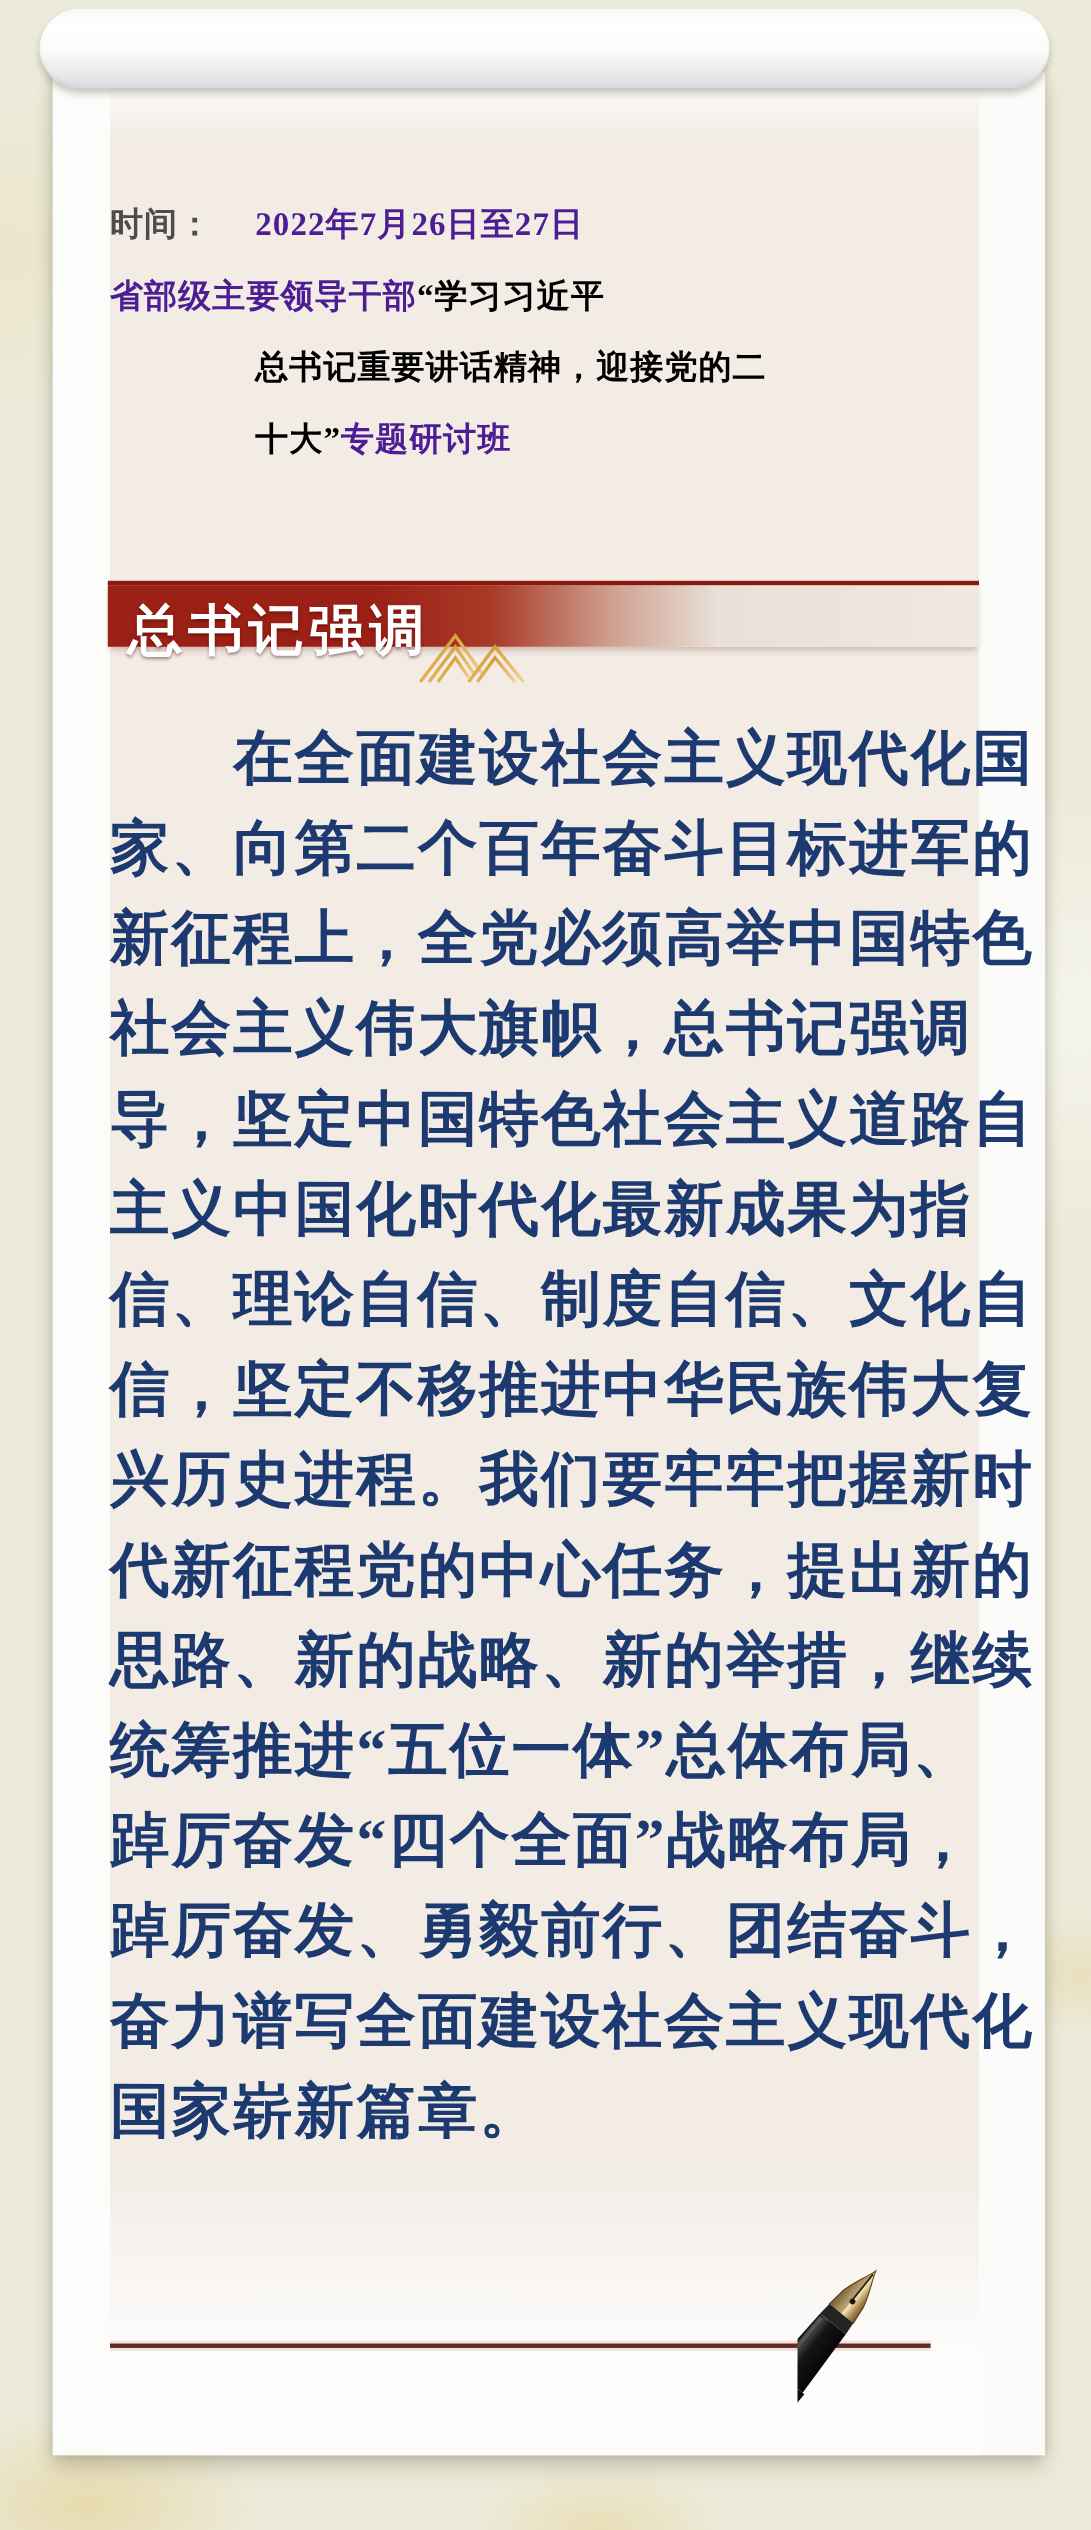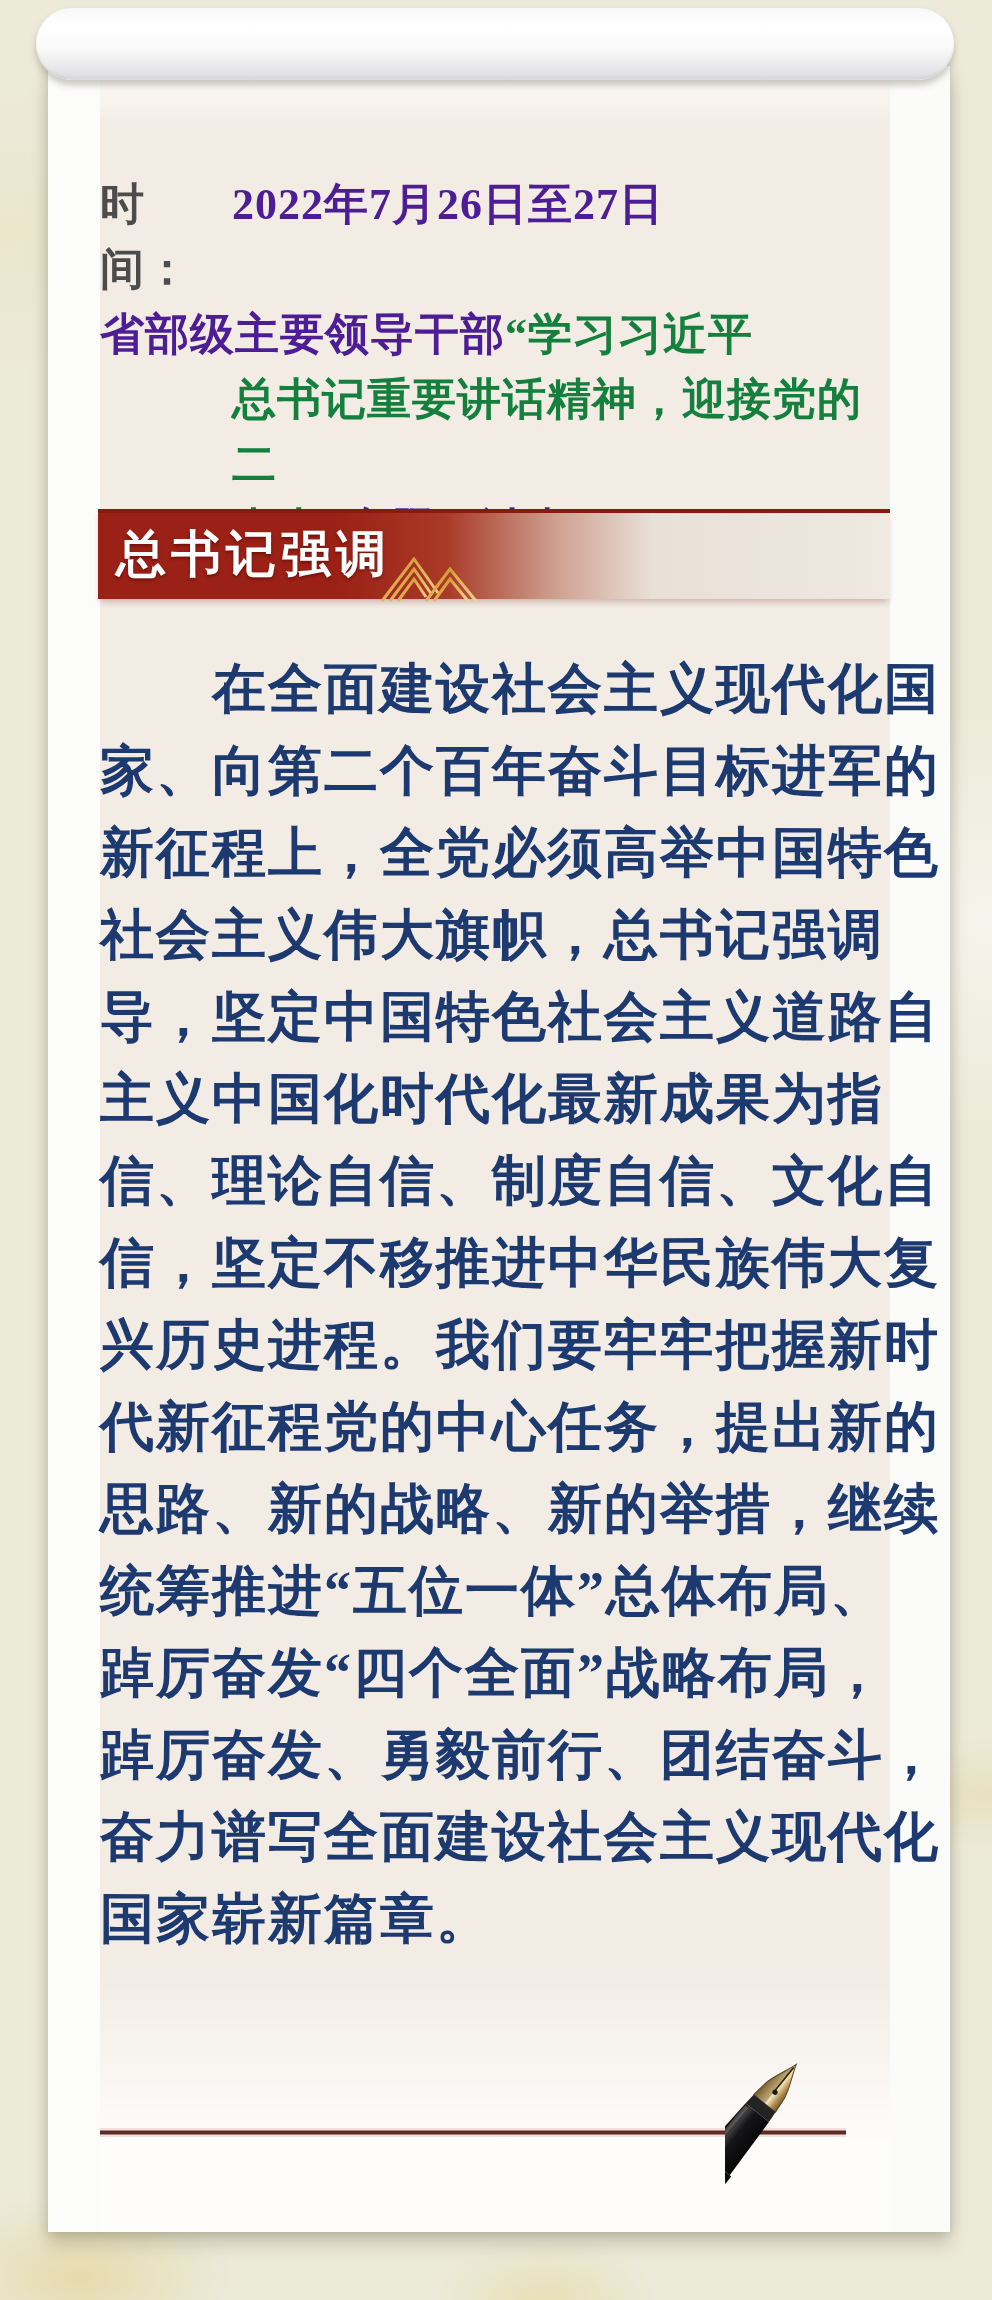--- a/index.html
+++ b/index.html
@@ -28,31 +28,31 @@
                rgba(255,255,255,0) 88%, rgba(255,255,255,.9) 96%);
   }
   .roll{
     position:absolute;left:36px;top:8px;width:918px;height:72px;border-radius:36px;
     background:linear-gradient(180deg,#f8f8f8 0,#ffffff 26%,#fafafa 55%,#e9e9eb 82%,#dedee0 96%,#e8e8ea 100%);
     box-shadow:0 5px 7px rgba(80,75,55,.30), inset 0 -2px 3px rgba(0,0,0,.06);
   }
   
   .meta{
     position:absolute;left:100px;top:172px;width:800px;
-    font-weight:bold;font-size:44px;line-height:65px;color:#4c4c4c;
+    font-weight:bold;font-size:30px;line-height:65px;color:#4c4c4c;
     letter-spacing:1px;
   }
   .meta-row{display:flex;}
   .meta-label{flex:0 0 132px;}
   .meta-indent{flex:0 0 132px;}
-  .red{color:#15803d;font-family:Liberation Serif, serif;}
+  .red{color:#000000;font-family:Liberation Serif, serif;}
   .gray{color:#4c1d95;}
   
   .band{
-    position:absolute;left:98px;top:509px;width:792px;height:90px;
+    position:absolute;left:98px;top:528px;width:792px;height:60px;
     border-top:4px solid #8a190f;box-sizing:border-box;
     background:linear-gradient(90deg,#9b2015 0%,#9b2015 30%,#a93a27 44%,#cfa191 58%,#e9e0d7 70%,#efe9e2 100%);
     box-shadow:0 5px 6px -2px rgba(110,40,30,.28);
   }
   .band-title{
     position:absolute;left:18px;top:8px;
     font-size:50px;font-weight:bold;color:#ffffff;letter-spacing:5px;
     text-shadow:0 2px 3px rgba(60,0,0,.45);
   }
   .band-mountains{position:absolute;left:282px;top:32px;width:100px;height:56px;overflow:visible;}

